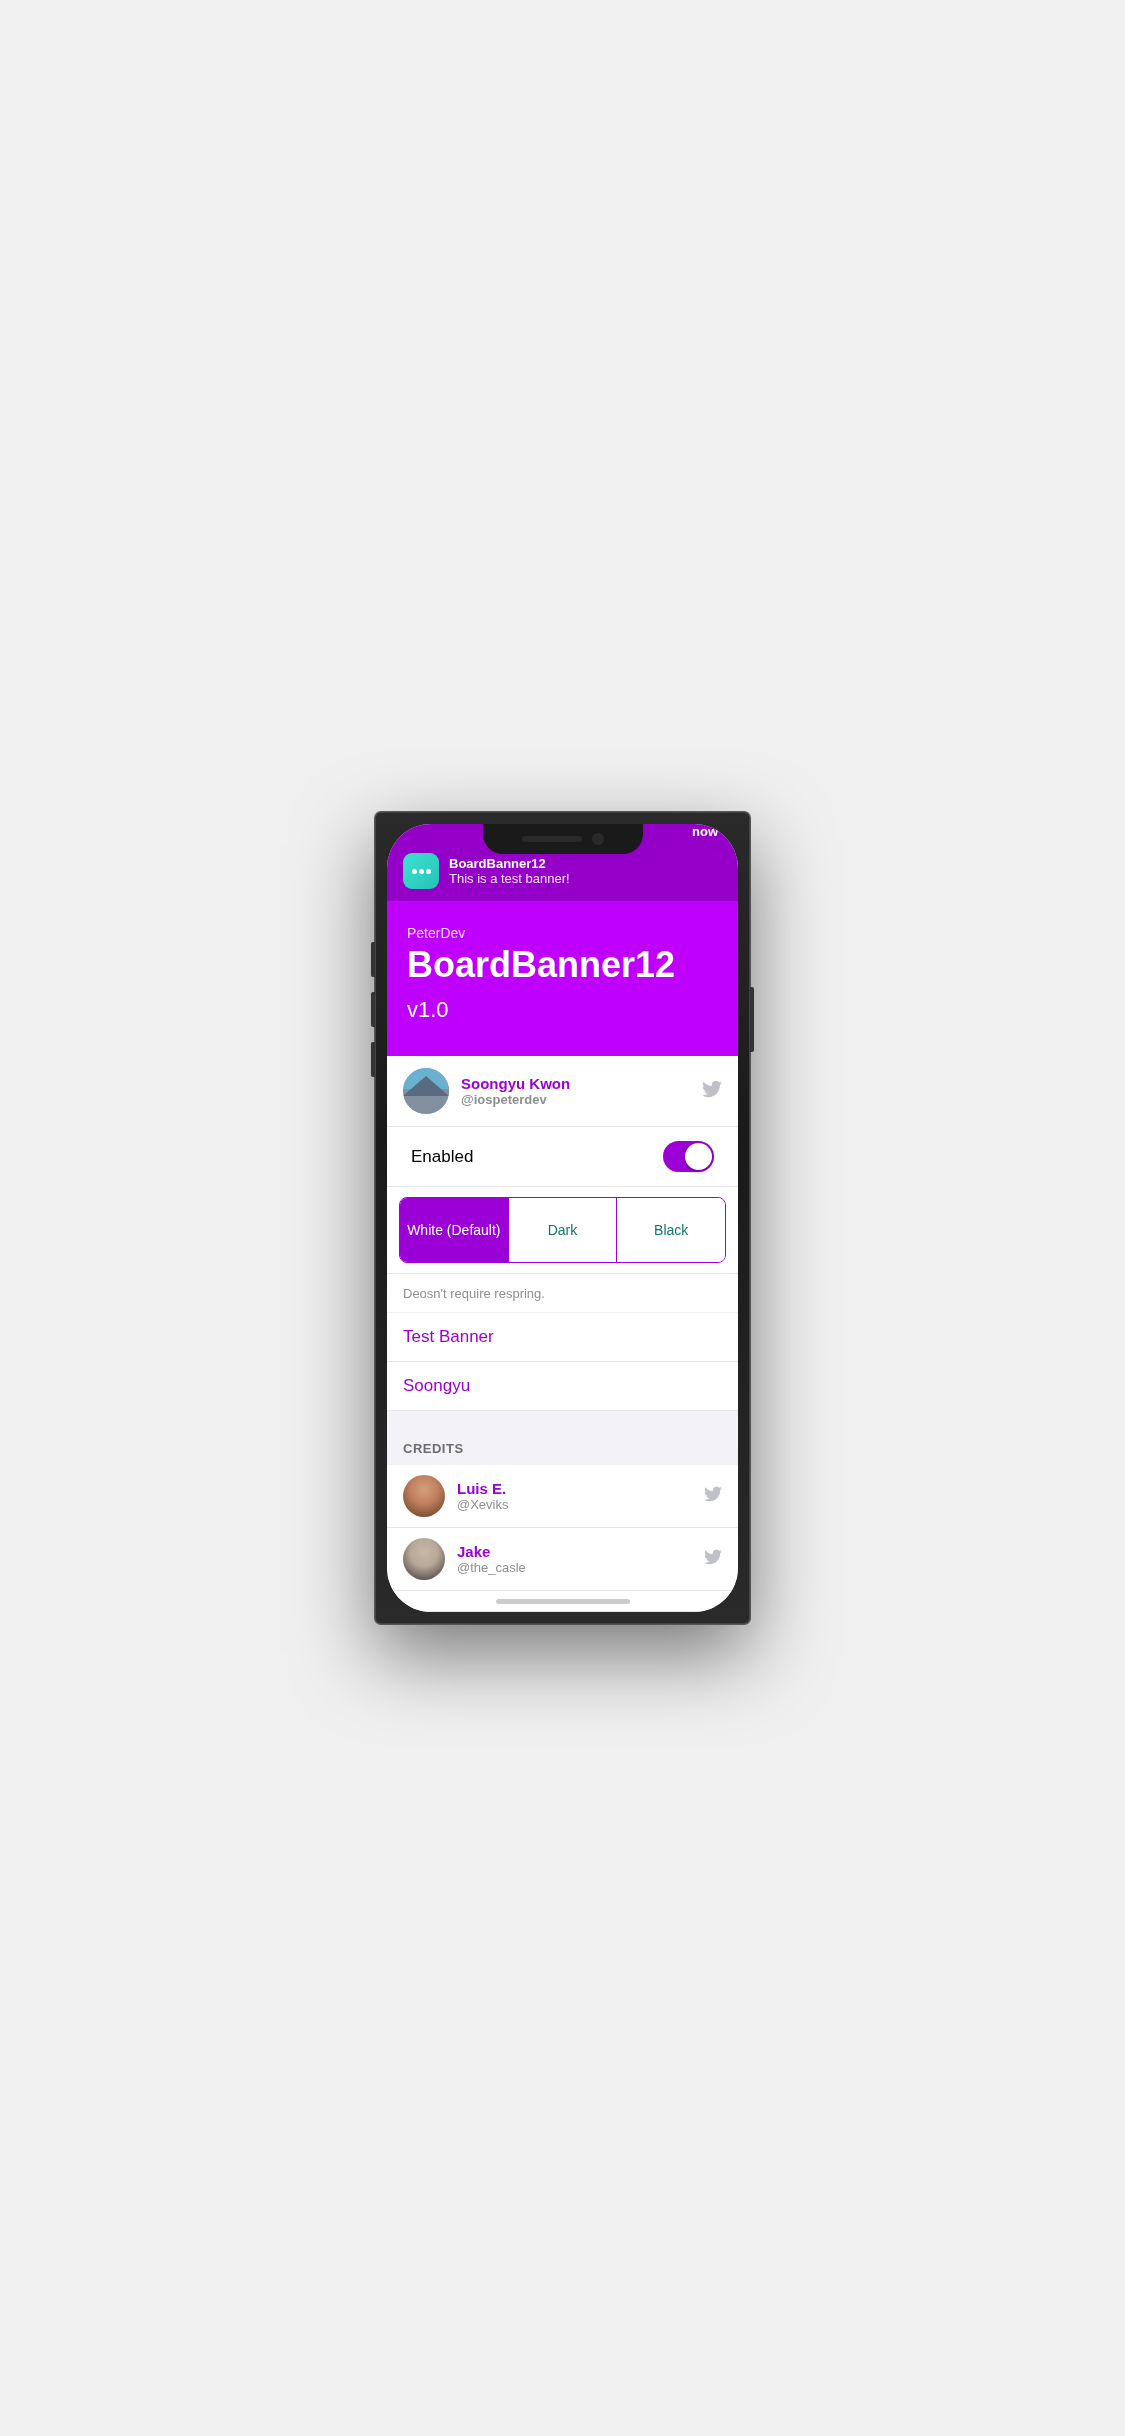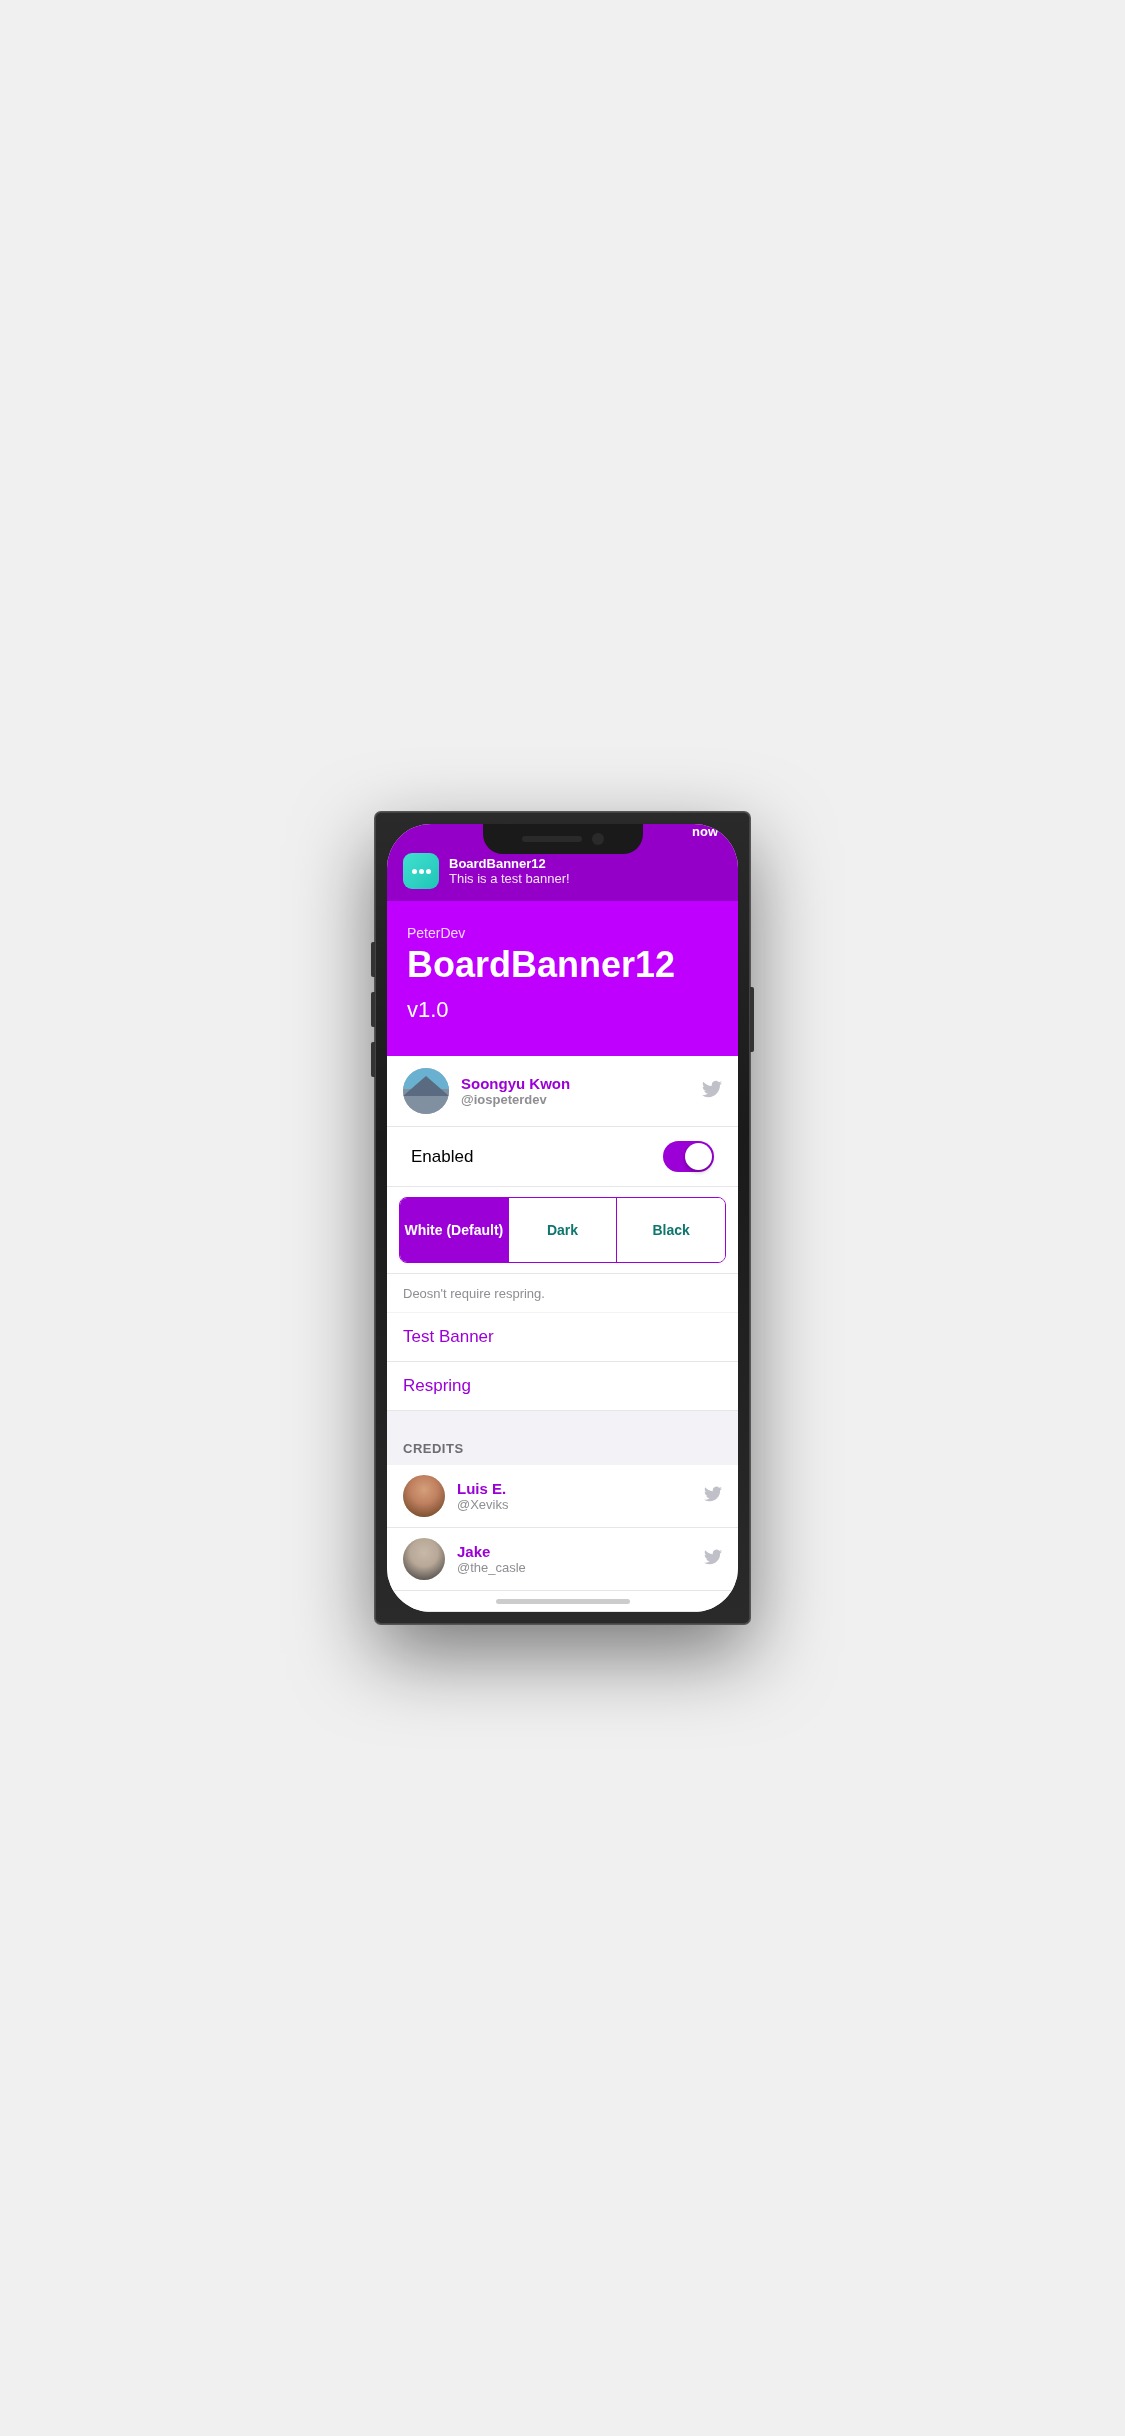--- a/index.html
+++ b/index.html
@@ -271,21 +271,21 @@
       display: flex;
       border: 1.5px solid #9b00d6;
       border-radius: 8px;
       overflow: hidden;
     }
     .segment-btn {
       flex: 1;
       padding: 24px 4px;
       text-align: center;
       font-size: 14px;
-      font-weight: 700;
+      font-weight: 400;
       cursor: pointer;
     }
     .segment-btn.active {
       background: #9b00d6;
       color: white;
     }
     .segment-btn:not(.active) {
       background: white;
       color: #0f766e;
     }
@@ -444,21 +444,21 @@
       <div class="note-row">
         <span class="note-text">Deosn't require respring.</span>
       </div>
 
       <div style="height: 8px; background: #f2f2f7;"></div>
       <div class="action-row">
         <span class="action-link">Test Banner</span>
       </div>
       <div style="height: 2px; background: #f2f2f7;"></div>
       <div class="action-row">
-        <span class="action-link">Respring</span>
+        <span class="action-link">Soongyu</span>
       </div>
 
       <div class="credits-section">
         <div class="section-header">
           <span class="section-header-text">CREDITS</span>
         </div>
 
         <div class="credit-row">
           <div class="credit-avatar avatar-luis"></div>
           <div class="credit-info">

